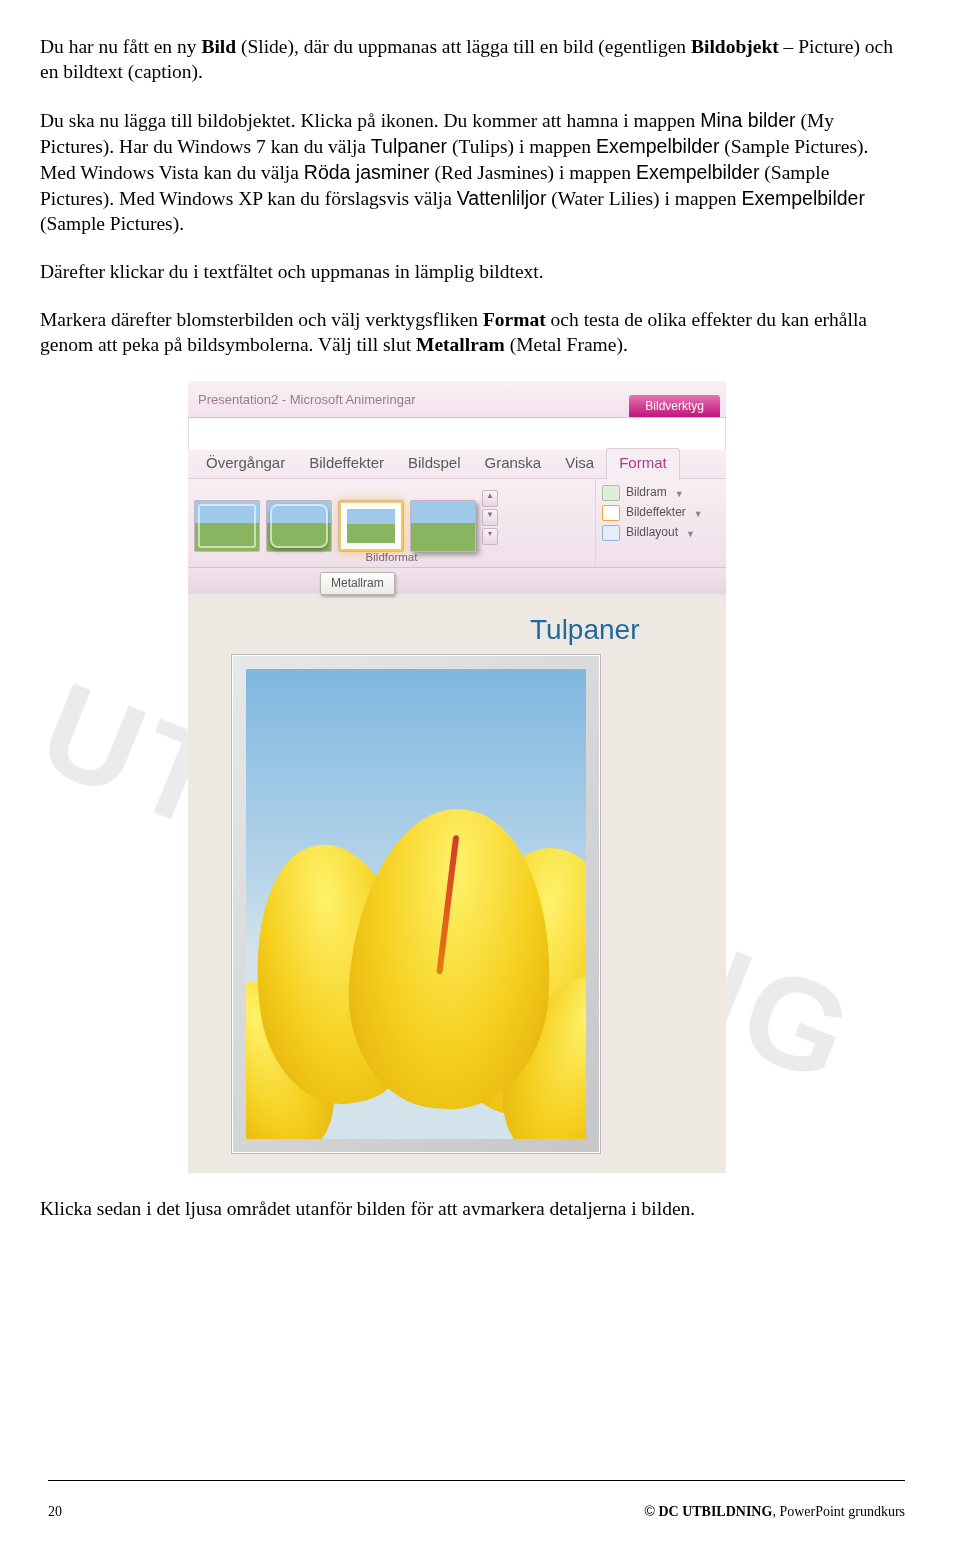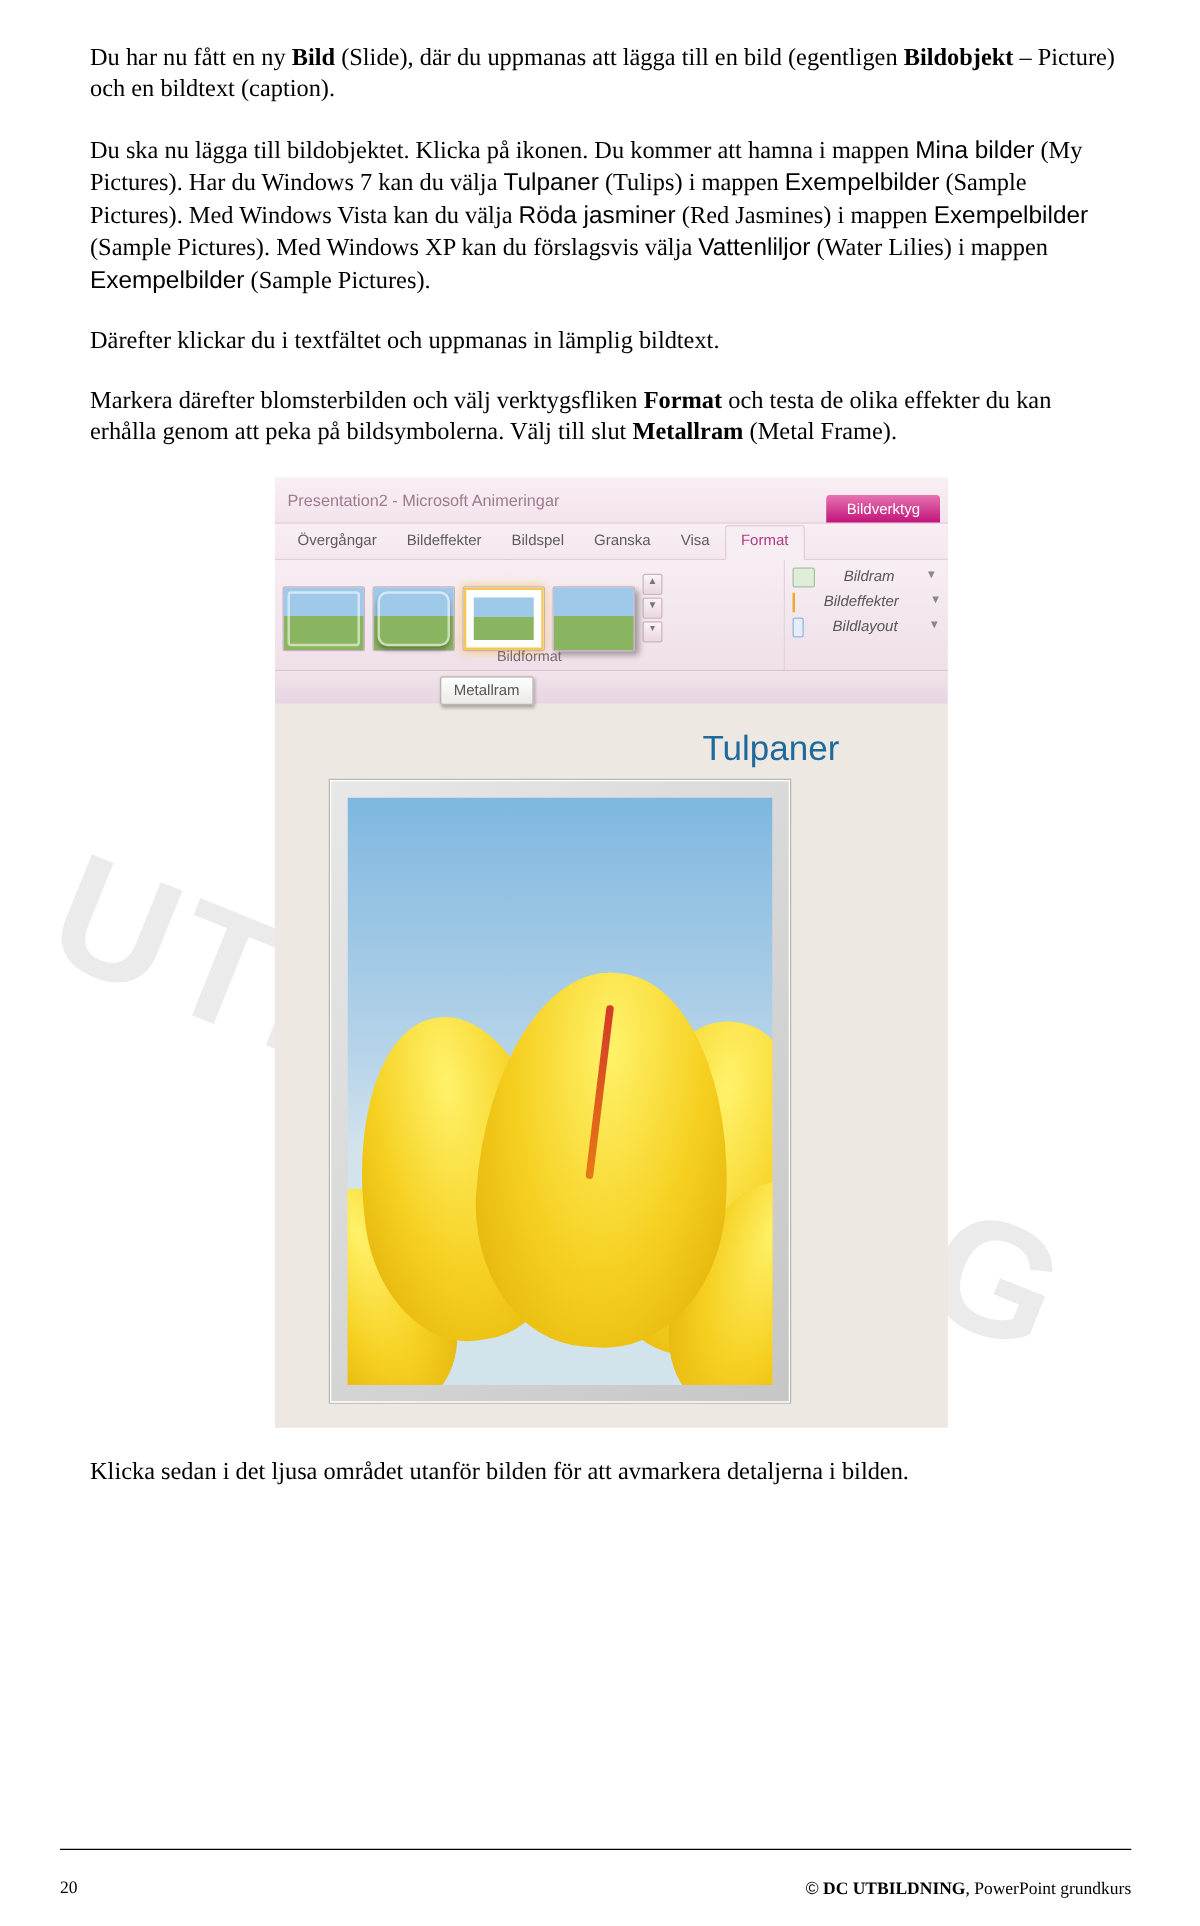--- a/index.html
+++ b/index.html
@@ -8,21 +8,21 @@
     height:1541px;
     font-family:"Century Schoolbook","New Century Schoolbook","Times New Roman",serif;
     font-size:19.5px;
     line-height:1.28;
     color:#000;
     position:relative;
     background:#fff;
     box-sizing:border-box;
   }
   .page{
-    padding:35px 62px 0 72px;
+    padding:35px 62px 0 40px;
   }
   p{margin:0 0 23px 0;}
   b{font-weight:bold;}
   .sans-b{font-family:Arial,Helvetica,sans-serif;font-weight:normal;}
   .watermark{
     position:absolute;
     left:0;right:0;
     top:640px;
     text-align:center;
     font-family:Arial,Helvetica,sans-serif;
@@ -59,26 +59,27 @@
     color:#fff;
     padding:4px 16px 2px;
     border-radius:3px 3px 0 0;
     font-size:12px;
     margin-right:6px;
   }
   .tabs{
     display:flex;
     background:linear-gradient(#f8eef4,#f5e7ef);
     height:28px;
-    align-items:flex-end;
+    align-items:center;
     font-family:"Segoe UI",Tahoma,sans-serif;
-    font-size:12px;
+    font-size:15px;
     color:#5b5b5b;
     border-bottom:1px solid #e0cdd9;
     padding-left:6px;
+    margin-top:32px;
   }
   .tabs .tab{padding:4px 12px 6px;}
   .tabs .tab.active{
     background:#f7eef3;
     border:1px solid #e0cdd9;
     border-bottom:1px solid #f7eef3;
     border-radius:3px 3px 0 0;
     margin-bottom:-1px;
     color:#b03a86;
   }
@@ -120,21 +121,21 @@
   }
   .gallery-spin{
     width:16px;display:flex;flex-direction:column;gap:2px;margin-top:-16px;
   }
   .spin-btn{height:15px;background:linear-gradient(#fbf3f8,#e9d6e2);border:1px solid #cdb4c3;border-radius:2px;font-size:8px;text-align:center;color:#777;}
   .side-cmds{
     width:118px;border-left:1px solid #e4d2de;padding:6px 6px 2px;
     font-family:"Segoe UI",Tahoma,sans-serif;font-size:12px;color:#555;
     display:flex;flex-direction:column;gap:4px;
   }
-  .side-cmds .row{display:flex;align-items:flex-start;gap:23px;font-style:italic;}
+  .side-cmds .row{display:flex;align-items:flex-end;gap:6px;}
   .mini-ic{width:16px;height:14px;border:1px solid #a8c1a3;background:#dfeed9;border-radius:2px;}
   .mini-ic.b{border-color:#f0a830;background:#fff;}
   .mini-ic.c{border-color:#8fb5d9;background:#e5eef6;}
   .dd{font-size:9px;color:#888;margin-left:2px;}
   .tooltip-row{
     height:26px;background:linear-gradient(#f1e3ec,#e7d5e1);
     padding-left:184px;position:relative;
   }
   .tooltip{
     position:absolute;top:4px;left:132px;

